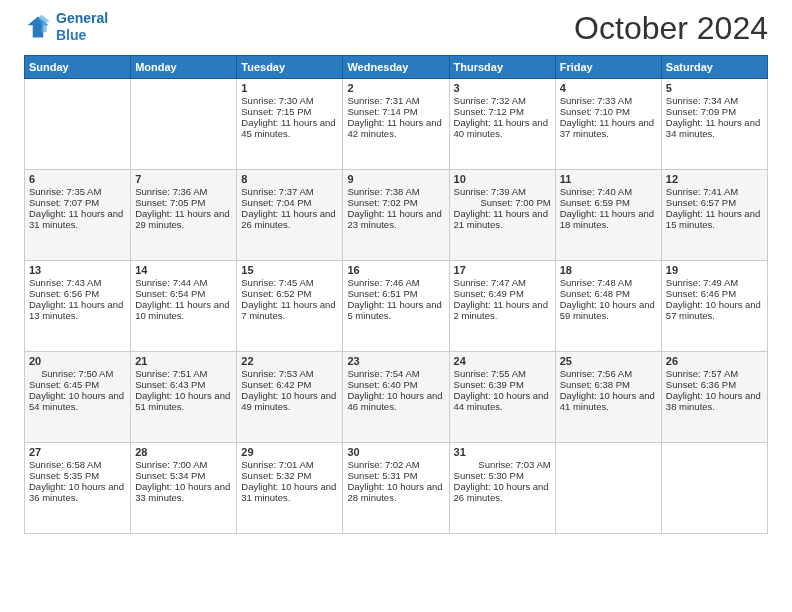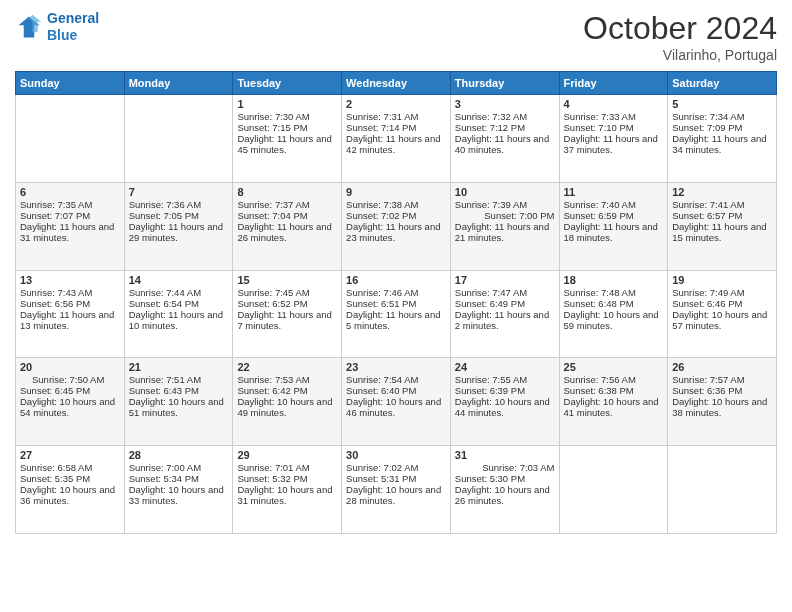--- a/index.html
+++ b/index.html
@@ -6,21 +6,21 @@
     body {
       font-family: Arial, sans-serif;
       background: #fff;
       width: 792px;
       height: 612px;
       overflow: hidden;
     }
     .page {
       width: 792px;
       height: 544px;
-      padding: 10px 15px;
+      padding: 10px 24px;
       display: flex;
       flex-direction: column;
     }
     .header {
       display: flex;
       justify-content: space-between;
       align-items: flex-start;
       margin-bottom: 8px;
     }
     .logo {
@@ -100,21 +100,20 @@
         <polygon points="16,4 28,14 22,14 22,28 10,28 10,14 4,14" fill="#2a7abf"></polygon>
         <polygon points="20,2 30,10 26,10 26,22 20,22 20,10 16,6" fill="#5aade0" opacity="0.7"></polygon>
       </svg>
       <div class="logo-text">
         <div><span>General</span></div>
         <div><span style="color:#2a7abf">Blue</span></div>
       </div>
     </div>
     <div class="title-block">
       <div class="month-title">October 2024</div>
-      <div class="location">Vilarinho, Portugal</div>
     </div>
   </div>
 
   <table class="calendar">
     <thead>
       <tr>
       <th>Sunday</th>
           <th>Monday</th>
           <th>Tuesday</th>
           <th>Wednesday</th>

